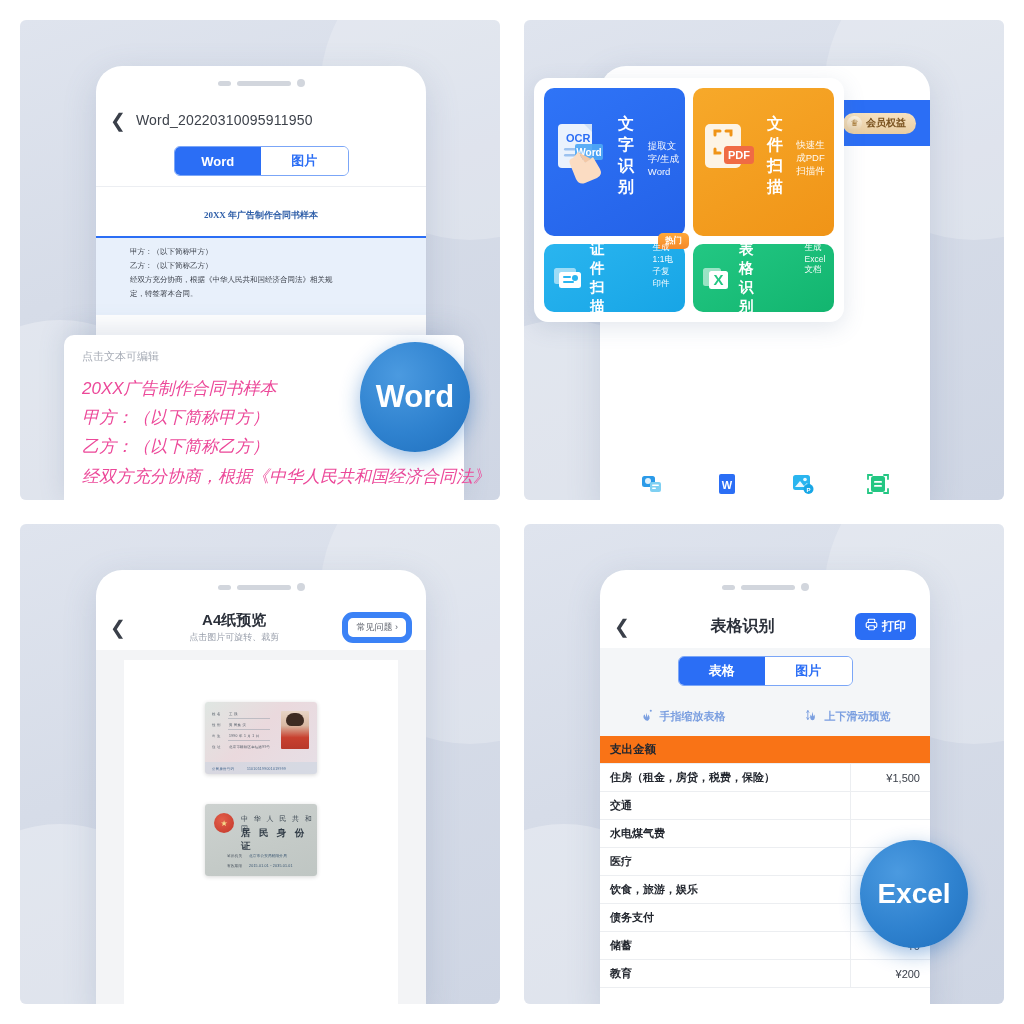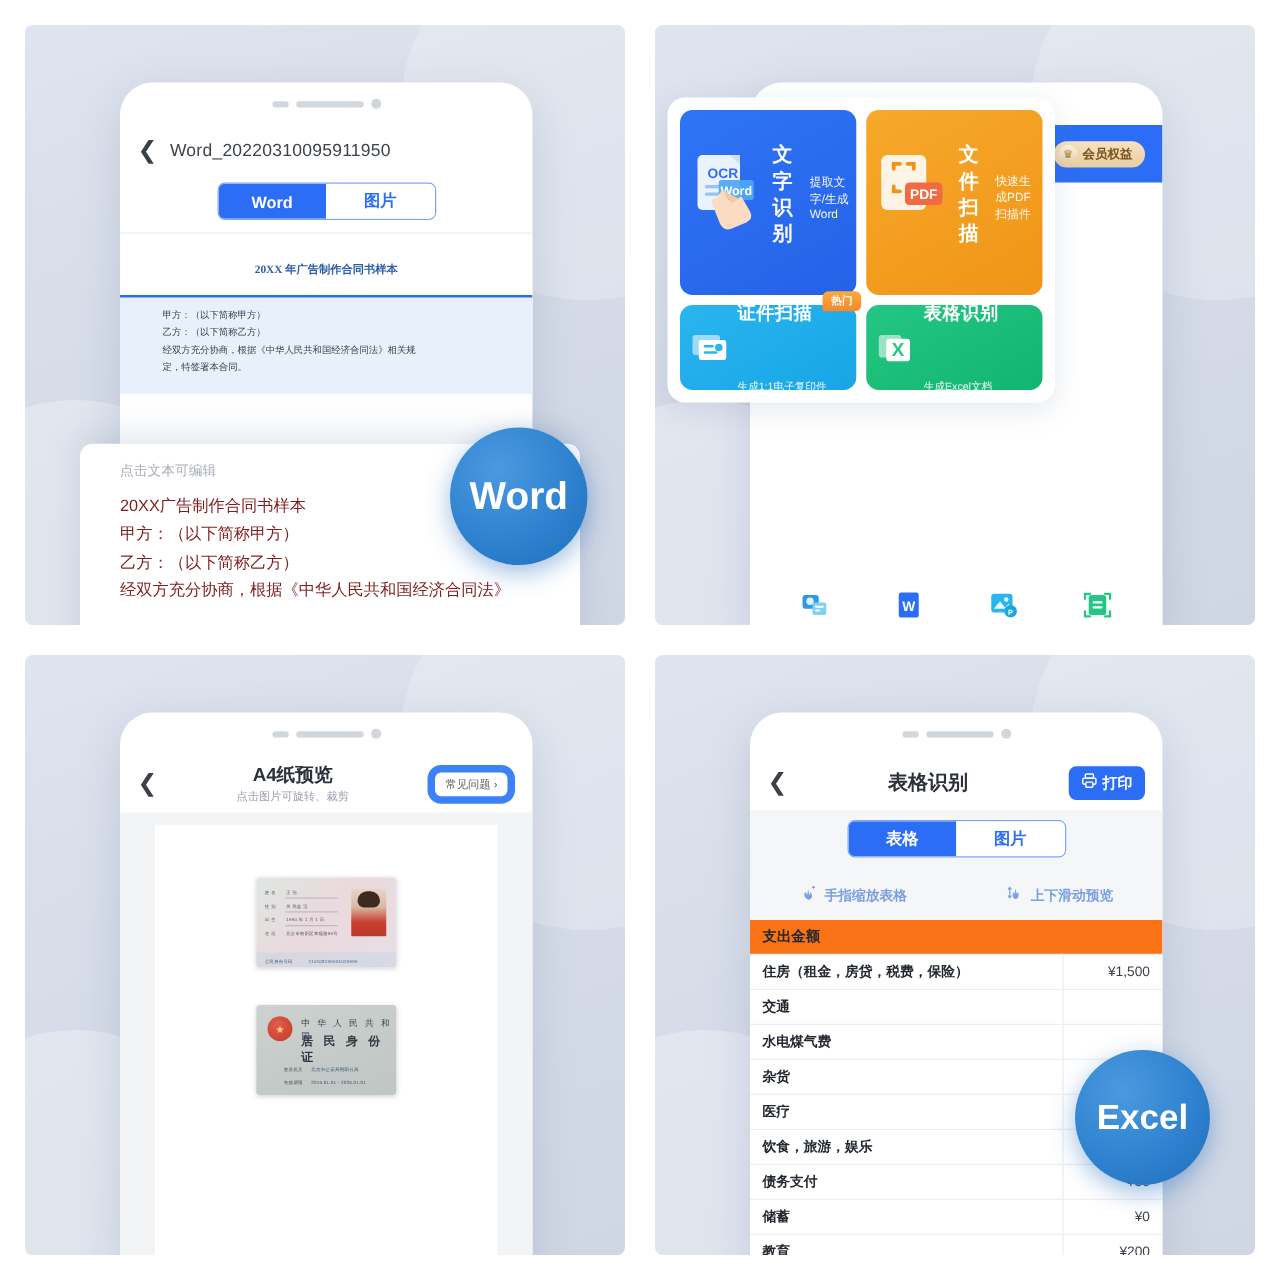--- a/index.html
+++ b/index.html
@@ -98,30 +98,31 @@
     background: #e8f0fb; border-top: 2px solid #2b6ef5;
     padding: 7px 34px 14px;
   }
   .doc-block p {
     font-size: 7.5px; color: #3a3f49; line-height: 1.85;
     font-family: "Liberation Serif", serif;
   }
 
   
   .edit-card {
-    position: absolute; left: 44px; top: 335px;
+    position: absolute; left: 44px; top: 315px;
     width: 400px; height: 170px;
     background: #fff; border-radius: 10px 10px 0 0;
     box-shadow: 0 -6px 26px rgba(90,110,150,0.18);
-    padding: 14px 32px 0;
+    padding: 14px 18px 0;
   }
   .edit-hint { font-size: 11px; color: #a7acb6; margin-bottom: 10px; }
   .edit-card .line {
-    font-size: 13px; color: #7f1d1d; line-height: 1.72; font-weight: 500;
+    font-size: 17px; color: #ec4899; line-height: 1.72; font-weight: 500;
     white-space: nowrap;
+    font-style: italic;
   }
 
   
   .brand-badge {
     position: absolute; border-radius: 50%;
     background: radial-gradient(circle at 35% 30%, #4b9ae0 0%, #2f82cf 55%, #1f6fbd 100%);
     color: #fff; display: flex; align-items: center; justify-content: center;
     font-weight: bold; box-shadow: 0 6px 20px rgba(40,110,190,0.45);
   }
   .brand-word { left: 340px; top: 322px; width: 110px; height: 110px; font-size: 31px; }
@@ -159,21 +160,21 @@
   .tile {
     border-radius: 10px; position: relative; overflow: visible;
     color:#fff; display:flex; flex-direction:row;
   }
   .tile.big { height: 148px; align-items:center; justify-content:flex-end; padding-bottom: 12px; }
   .tile.small { height: 68px; flex-direction: row; align-items:center; gap: 6px; padding: 0 8px; }
   .tile .t-name { font-size: 16px; font-weight: bold; letter-spacing: .5px; }
   .tile .t-sub { font-size: 9.5px; margin-top: 4px; opacity: .95; }
   .tile.small .t-name { font-size: 14.5px; }
   .tile.small .t-sub { font-size: 8.5px; margin-top: 2px; }
-  .tile .t-txt { display:flex; flex-direction:column;gap:42px; }
+  .tile .t-txt { display:flex; flex-direction:row;gap:42px; }
   .tile-blue { background: linear-gradient(150deg,#2f74f7,#2462e8); }
   .tile-orange { background: linear-gradient(150deg,#f7a92a,#f09417); }
   .tile-cyan { background: linear-gradient(150deg,#2ab5ef,#17a5e6); }
   .tile-green { background: linear-gradient(150deg,#23c783,#12b56f); }
   .hot-badge {
     position:absolute; right:-4px; top:-11px;
     background: linear-gradient(180deg,#ffa93a,#f4892a);
     color:#fff; font-size:8.5px; font-weight:bold;
     padding: 2px 7px; border-radius: 5px 5px 5px 0;
   }
@@ -539,24 +540,20 @@
         </tr>
         <tr>
           <td>交通</td>
           <td class="amt"></td>
         </tr>
         <tr>
           <td>水电煤气费</td>
           <td class="amt"></td>
         </tr>
         <tr>
-          <td>杂货</td>
-          <td class="amt"></td>
-        </tr>
-        <tr>
           <td>医疗</td>
           <td class="amt"></td>
         </tr>
         <tr>
           <td>饮食，旅游，娱乐</td>
           <td class="amt">¥120</td>
         </tr>
         <tr>
           <td>债务支付</td>
           <td class="amt">¥50</td>

